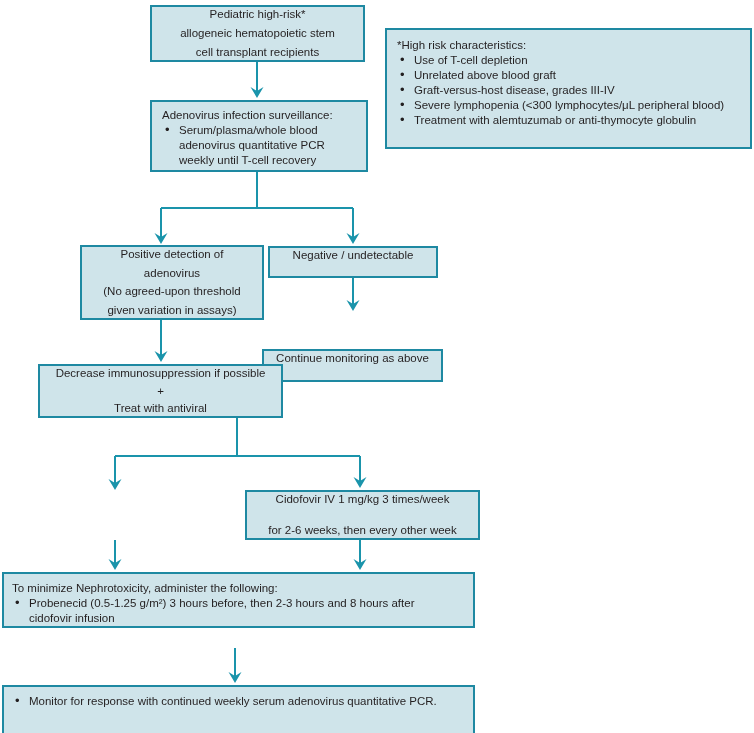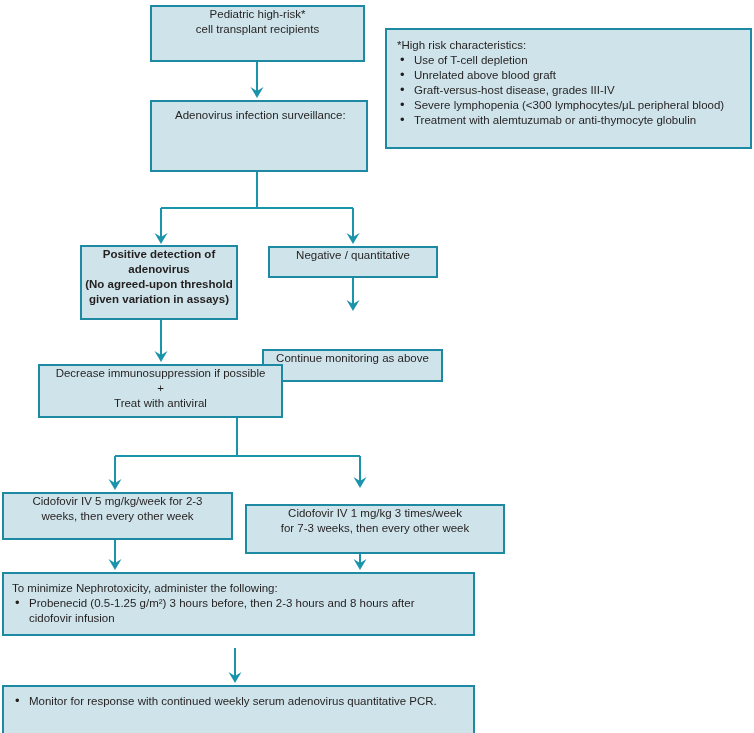--- a/index.html
+++ b/index.html
@@ -15,37 +15,37 @@
     position:relative;width:754px;height:733px;background:var(--page-bg);
     color:var(--text-color);font-size:11.5px;line-height:15px;overflow:hidden;
   }
   .edges{position:absolute;left:0;top:0;width:754px;height:733px;}
   .edge-line{stroke:var(--arrow-color);stroke-width:2;fill:none;}
   .edge-arrow{fill:var(--arrow-color);stroke:none;}
   .box{
     position:absolute;background:var(--box-fill);
     border:2px solid var(--box-border);
   }
-  .center{display:flex;flex-direction:column;justify-content:flex-start;align-items:center;text-align:center;}
+  .center{display:flex;flex-direction:column;justify-content:space-between;align-items:center;text-align:center;}
   ul{list-style:none;}
   li{position:relative;padding-left:17px;}
   li::before{content:"\2022";position:absolute;left:3px;top:-1px;font-size:13px;}
   .nowrap li{white-space:nowrap;}
   .bl{display:block;white-space:nowrap;}
   
   #nA{left:150px;top:5px;width:215px;height:57px;}
   #nB{left:385px;top:28px;width:367px;height:121px;padding:8px 4px 8px 10px;}
-  #nC{left:150px;top:100px;width:218px;height:72px;padding:6px 4px 6px 23px;}
-  #nD{left:80px;top:245px;width:158px;height:75px;font-weight:bold;}
+  #nC{left:150px;top:100px;width:218px;height:72px;padding:6px 4px 6px 10px;}
+  #nD{left:80px;top:245px;width:184px;height:75px;}
   #nE{left:268px;top:246px;width:170px;height:32px;}
   #nF{left:262px;top:313px;width:181px;height:33px;margin-top:36px;}
   #nG{left:38px;top:364px;width:245px;height:54px;}
   #nH{left:2px;top:492px;width:231px;height:48px;}
-  #nI{left:245px;top:504px;width:260px;height:50px;}
-  #nJ{left:2px;top:572px;width:473px;height:64px;padding:7px 4px 7px 8px;}
+  #nI{left:245px;top:490px;width:235px;height:50px;}
+  #nJ{left:2px;top:572px;width:473px;height:56px;padding:7px 4px 7px 8px;}
   #nK{left:2px;top:685px;width:473px;height:64px;padding:7px 4px 7px 8px;display:flex;flex-direction:column;justify-content:flex-start;}
 </style>
 </head>
 <body>
 
 <div class="canvas">
 
   <svg class="edges" viewBox="0 0 754 733" xmlns="http://www.w3.org/2000/svg">
     <path class="edge-line" d="M257,62 V92"></path>
     <path class="edge-arrow" d="M257,98 l-6.5,-11 l6.5,4 l6.5,-4 z"></path>
@@ -68,67 +68,67 @@
     <path class="edge-arrow" d="M115,570 l-6.5,-11 l6.5,4 l6.5,-4 z"></path>
     <path class="edge-line" d="M360,540 V564"></path>
     <path class="edge-arrow" d="M360,570 l-6.5,-11 l6.5,4 l6.5,-4 z"></path>
 
     <path class="edge-line" d="M235,648 V677"></path>
     <path class="edge-arrow" d="M235,683 l-6.5,-11 l6.5,4 l6.5,-4 z"></path>
   </svg>
 
   <div class="box center" id="nA">
     <div>Pediatric high-risk*</div>
+    <div>allogeneic hematopoietic stem</div>
     <div>cell transplant recipients</div>
   </div>
 
   <div class="box nowrap" id="nB">
     <div>*High risk characteristics:</div>
     <ul>
       <li>Use of T-cell depletion</li>
       <li>Unrelated above blood graft</li>
       <li>Graft-versus-host disease, grades III-IV</li>
       <li>Severe lymphopenia (&lt;300 lymphocytes/μL peripheral blood)</li>
       <li>Treatment with alemtuzumab or anti-thymocyte globulin</li>
     </ul>
   </div>
 
   <div class="box" id="nC">
     <div>Adenovirus infection surveillance:</div>
+    <ul>
+      <li>Serum/plasma/whole blood adenovirus quantitative PCR weekly until T-cell recovery</li>
+    </ul>
   </div>
 
   <div class="box center" id="nD">
     <div>Positive detection of</div>
     <div>adenovirus</div>
     <div>(No agreed-upon threshold</div>
     <div>given variation in assays)</div>
   </div>
 
   <div class="box center" id="nE">
-    <div>Negative / quantitative</div>
+    <div>Negative / undetectable</div>
   </div>
 
   <div class="box center" id="nF">
     <div>Continue monitoring as above</div>
   </div>
 
   <div class="box center" id="nG">
     <div>Decrease immunosuppression if possible</div>
     <div>+</div>
     <div>Treat with antiviral</div>
   </div>
 
-  <div class="box center" id="nH">
-    <div>Cidofovir IV 5 mg/kg/week for 2-3</div>
-    <div>weeks, then every other week</div>
-  </div>
 
   <div class="box center" id="nI">
     <div>Cidofovir IV 1 mg/kg 3 times/week</div>
-    <div>for 7-3 weeks, then every other week</div>
+    <div>for 2-6 weeks, then every other week</div>
   </div>
 
   <div class="box nowrap" id="nJ">
     <div>To minimize Nephrotoxicity, administer the following:</div>
     <ul>
       <li>
         <span class="bl">Probenecid (0.5-1.25 g/m²) 3 hours before, then 2-3 hours and 8 hours after</span>
         <span class="bl">cidofovir infusion</span>
       </li>
     </ul>

